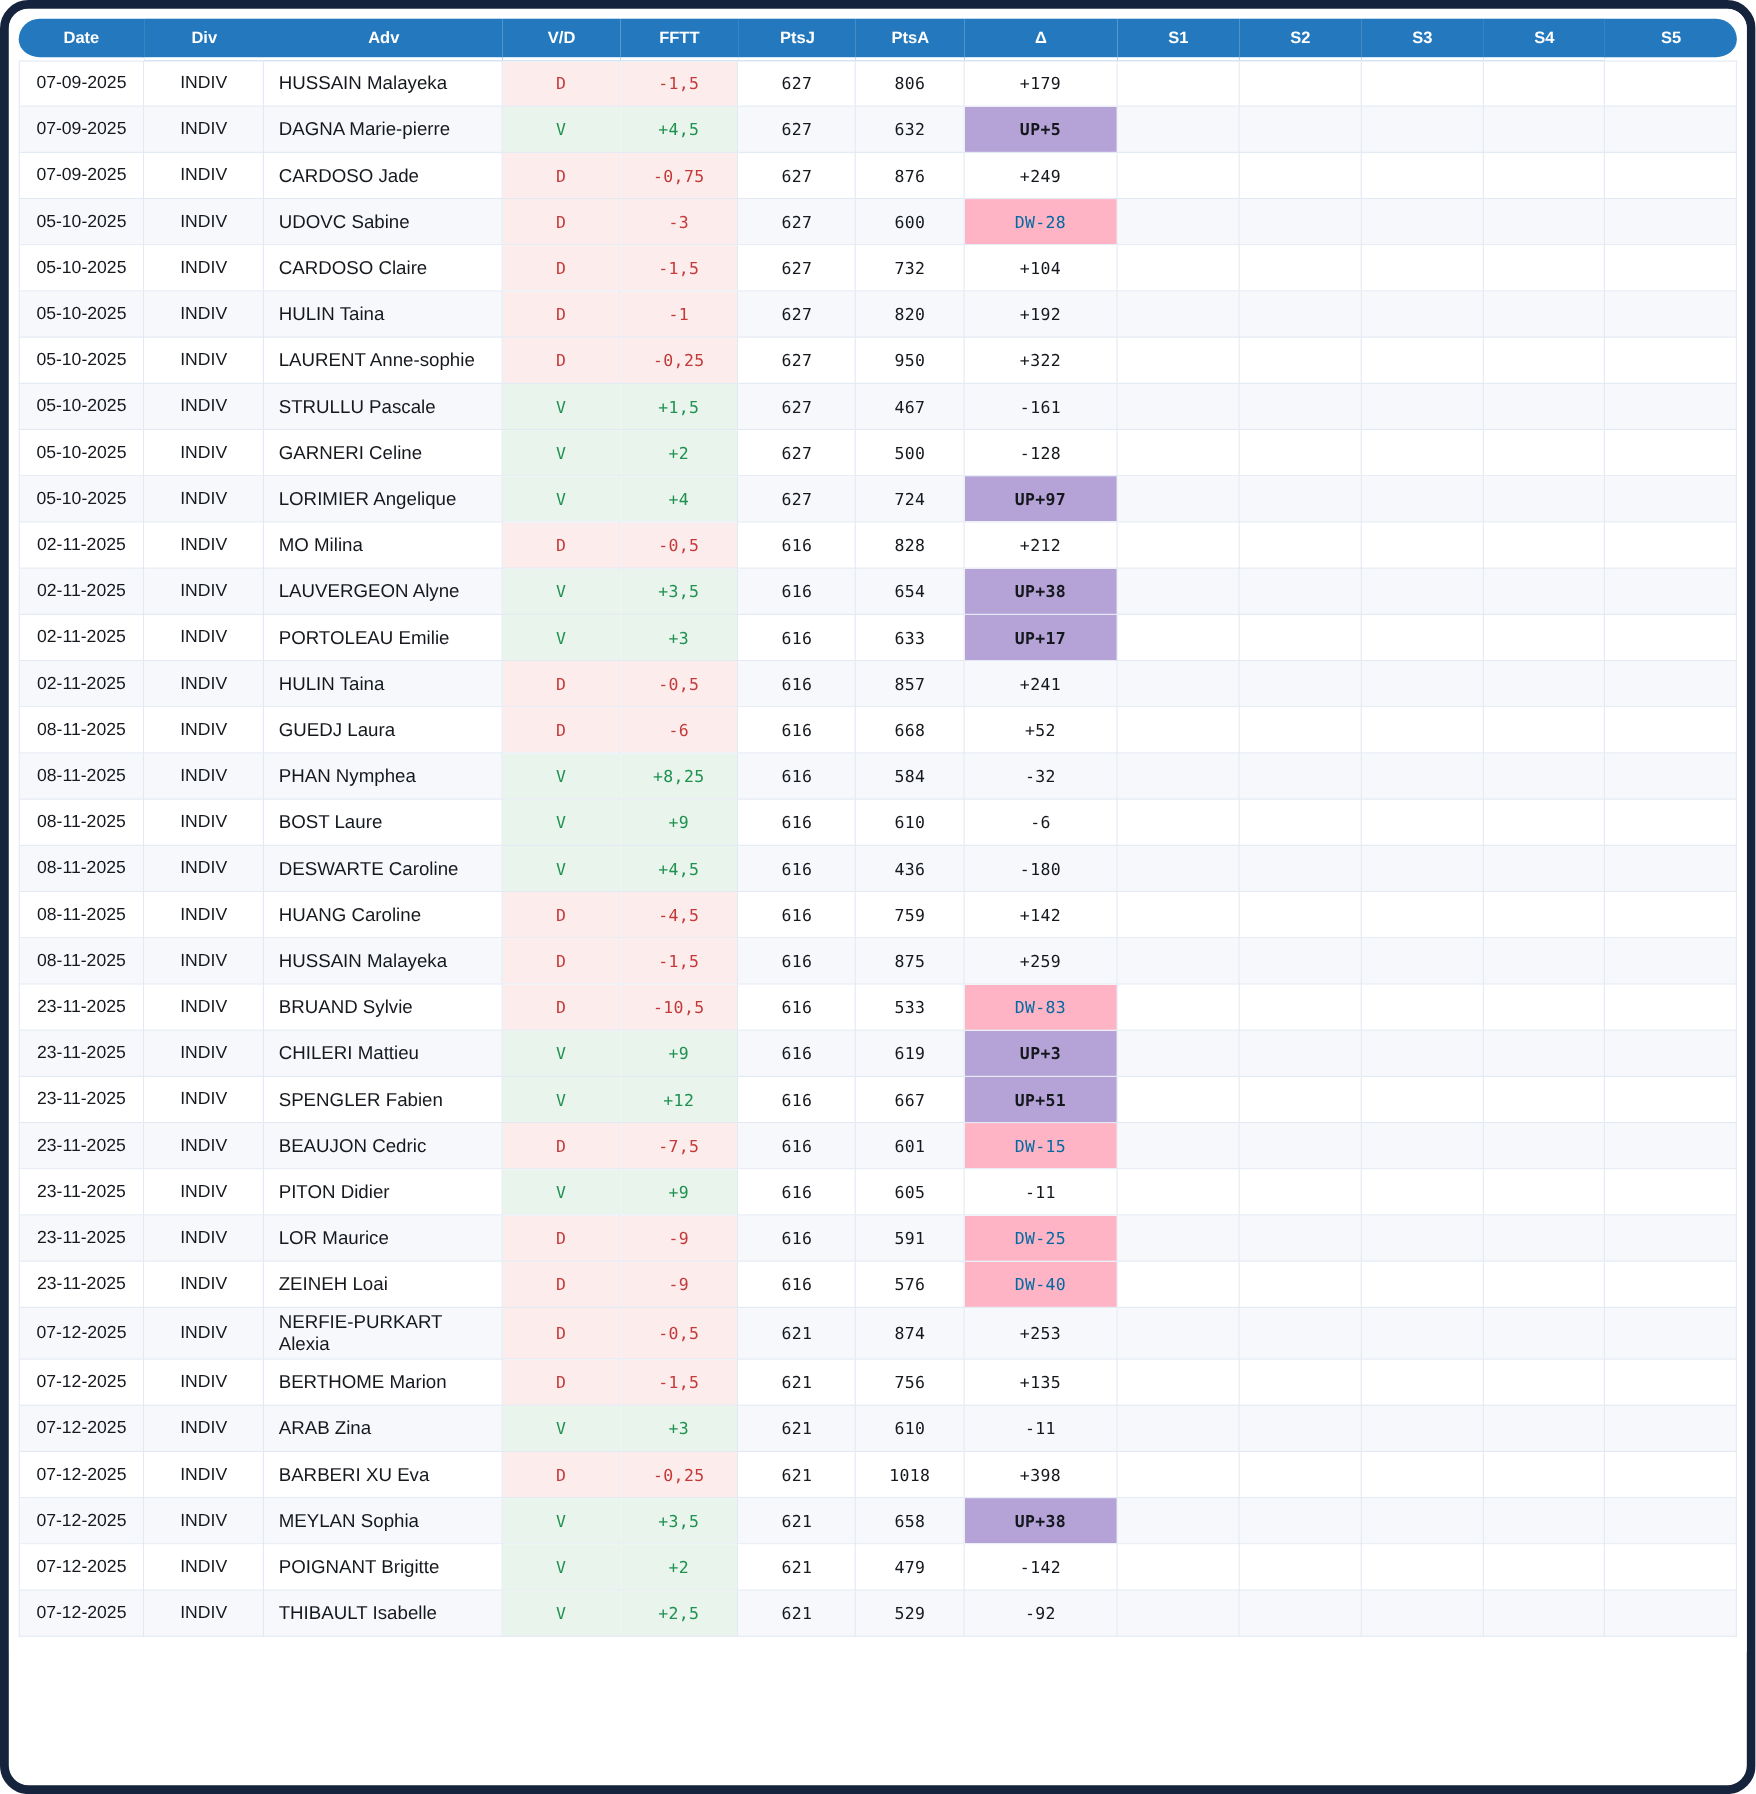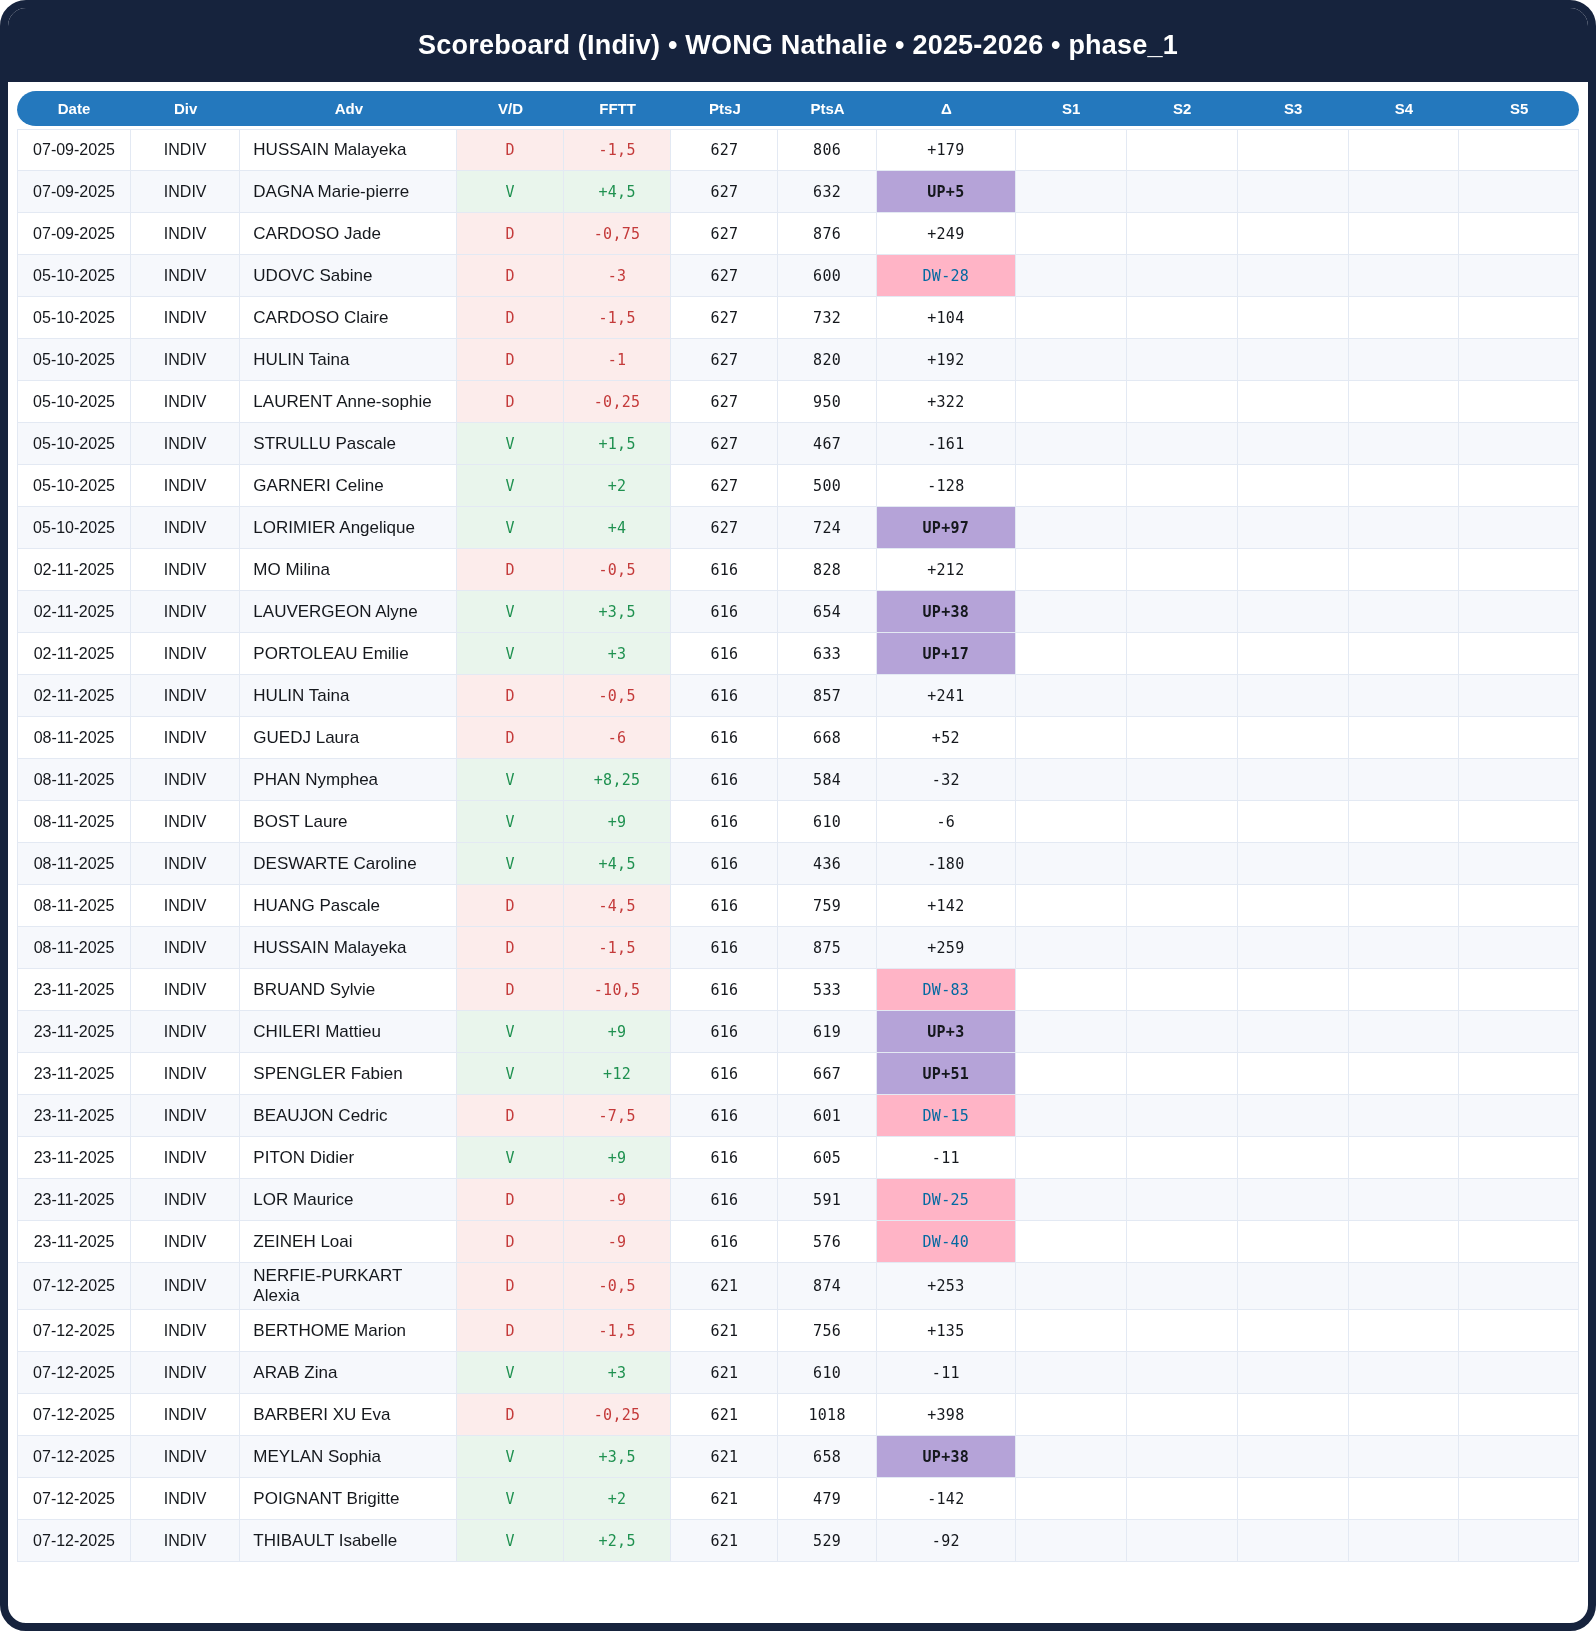--- a/index.html
+++ b/index.html
@@ -88,23 +88,20 @@
   }
   tbody tr td.win{  background-color:var(--win-bg)  !important; color:var(--win-text); }
   tbody tr td.loss{ background-color:var(--loss-bg) !important; color:var(--loss-text); }
   tbody tr td.delta-up{   background-color:var(--up-bg)   !important; color:#15181d;font-weight:bold; }
   tbody tr td.delta-down{ background-color:var(--down-bg) !important; color:#0369a1; }
 </style>
 </head>
 <body>
 
 <div class="card">
-  <div class="title-bar">
-    <h1>Scoreboard (Indiv) • WONG Nathalie • 2025-2026 • phase_1</h1>
-  </div>
   <div class="content">
     <table>
       <colgroup>
         <col style="width:7.3%">
           <col style="width:7.0%">
           <col style="width:13.9%">
         <col style="width:6.8%">
           <col style="width:6.9%">
           <col style="width:6.85%">
         <col style="width:6.3%">
@@ -399,21 +396,21 @@
             <td class="cell-delta mono">-180</td>
             <td class="cell-s1"></td>
             <td class="cell-s2"></td>
             <td class="cell-s3"></td>
             <td class="cell-s4"></td>
             <td class="cell-s5"></td>
           </tr>
           <tr>
             <td class="cell-date">08-11-2025</td>
             <td class="cell-div">INDIV</td>
-            <td class="cell-adv">HUANG Pascale</td>
+            <td class="cell-adv">HUANG Caroline</td>
             <td class="cell-vd mono loss">D</td>
             <td class="cell-fftt mono loss">-4,5</td>
             <td class="cell-ptsj mono">616</td>
             <td class="cell-ptsa mono">759</td>
             <td class="cell-delta mono">+142</td>
             <td class="cell-s1"></td>
             <td class="cell-s2"></td>
             <td class="cell-s3"></td>
             <td class="cell-s4"></td>
             <td class="cell-s5"></td>

